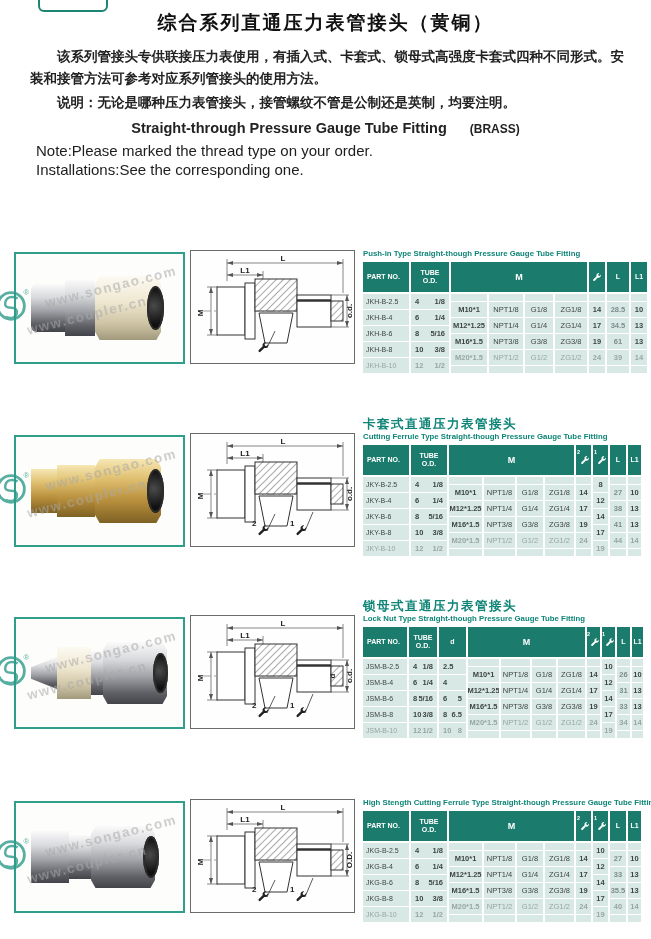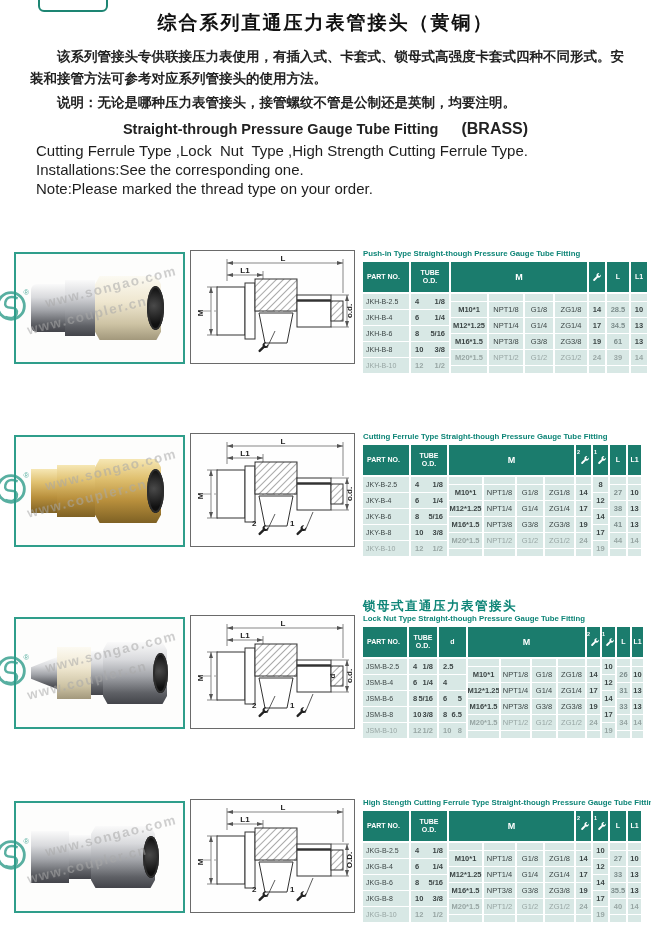--- a/index.html
+++ b/index.html
@@ -11,21 +11,21 @@
         font-family:"Liberation Sans","DejaVu Sans",sans-serif;color:#1a1a1a;}
   .corner-tab{position:absolute;left:38px;top:-13px;width:66px;height:21px;
         border:2.5px solid #1d8573;border-radius:6px;background:#fff;}
   .title-cn{position:absolute;left:0;right:0;top:10px;margin:0;text-align:center;
         font-size:19px;font-weight:bold;letter-spacing:2px;color:#111;}
   .intro-cn{position:absolute;left:30px;right:26px;top:46px;font-size:13.5px;font-weight:bold;
         line-height:1.62;text-indent:2em;color:#222;}
   .intro-cn.note{top:92px;}
   .title-en{position:absolute;left:0;right:0;top:120px;text-align:center;font-size:14.5px;
         font-weight:bold;color:#222;}
-  .title-en .brass{font-size:16px;margin-left:19px;}
+  .title-en .brass{font-size:12px;margin-left:19px;}
   .intro-en{position:absolute;left:36px;top:141px;font-size:15px;color:#1d1d1d;line-height:19px;}
   .intro-en div{white-space:pre;}
 
   .section{position:absolute;left:0;width:651px;height:182px;}
   #sections .section:nth-child(1){top:236px}
   #sections .section:nth-child(2){top:419px}
   #sections .section:nth-child(3){top:601px}
   #sections .section:nth-child(4){top:785px}
 
   .photo-box{position:absolute;left:14px;top:16px;width:167px;height:108px;
@@ -113,23 +113,22 @@
 <div class="page">
   <div class="corner-tab"></div>
   <h1 class="title-cn">综合系列直通压力表管接头（黄铜）</h1>
   <div class="intro-cn">该系列管接头专供联接压力表使用，有插入式、卡套式、锁母式高强度卡套式四种不同形式。安装和接管方法可参考对应系列管接头的使用方法。</div>
   <div class="intro-cn note">说明：无论是哪种压力表管接头，接管螺纹不管是公制还是英制，均要注明。</div>
   <div class="title-en">
     <span>Straight-through Pressure Gauge Tube Fitting</span>
     <span class="brass">(BRASS)</span>
   </div>
   <div class="intro-en">
-    <div>Cutting Ferrule Type ,Lock  Nut  Type ,High Strength Cutting Ferrule Type.</div>
+    <div>Note:Please marked the thread type on your order.</div>
     <div>Installations:See the corresponding one.</div>
-    <div>Note:Please marked the thread type on your order.</div>
   </div>
   <div id="sections">
       <section class="section">
     <div class="photo-box">
       <div class="fit style-push mat-steel nut-ivory">
 
         <div class="seg sA grooves"></div>
         <div class="seg sB"></div>
         <div class="seg sC hex"></div>
         <div class="hole"></div>
@@ -370,20 +369,21 @@
           </g>
           <text x="99" y="92" font-size="6">1</text>
         </g>
         <text x="92" y="9.5" text-anchor="middle" font-size="8.5">L</text>
         <text x="54" y="21.5" text-anchor="middle" font-size="8">L1</text>
         <text transform="rotate(-90 12 62)" x="12" y="62" text-anchor="middle" font-size="8.5">M</text>
         <text transform="rotate(-90 160.5 60)" x="160.5" y="60" text-anchor="middle" font-size="7">o.d.</text>
         <text class="opt-d" transform="rotate(-90 144 60)" x="144" y="60" text-anchor="middle" font-size="7"></text>
       </svg>
     </div>
+    <div class="sec-title-cn">卡套式直通压力表管接头</div>
     <div class="sec-title-en">Cutting Ferrule  Type Straight-though Pressure Gauge Tube Fitting</div>
     <div class="tbl">
       <div class="tbl-head cols-b">
             <div class="hcell h-part">PART NO.</div>
             <div class="hcell">
               <span>TUBE</span>
               <span>O.D.</span>
             </div>
             <div class="hcell h-m" style="grid-column: span 4;">M</div>
             <div class="hcell h-w">

